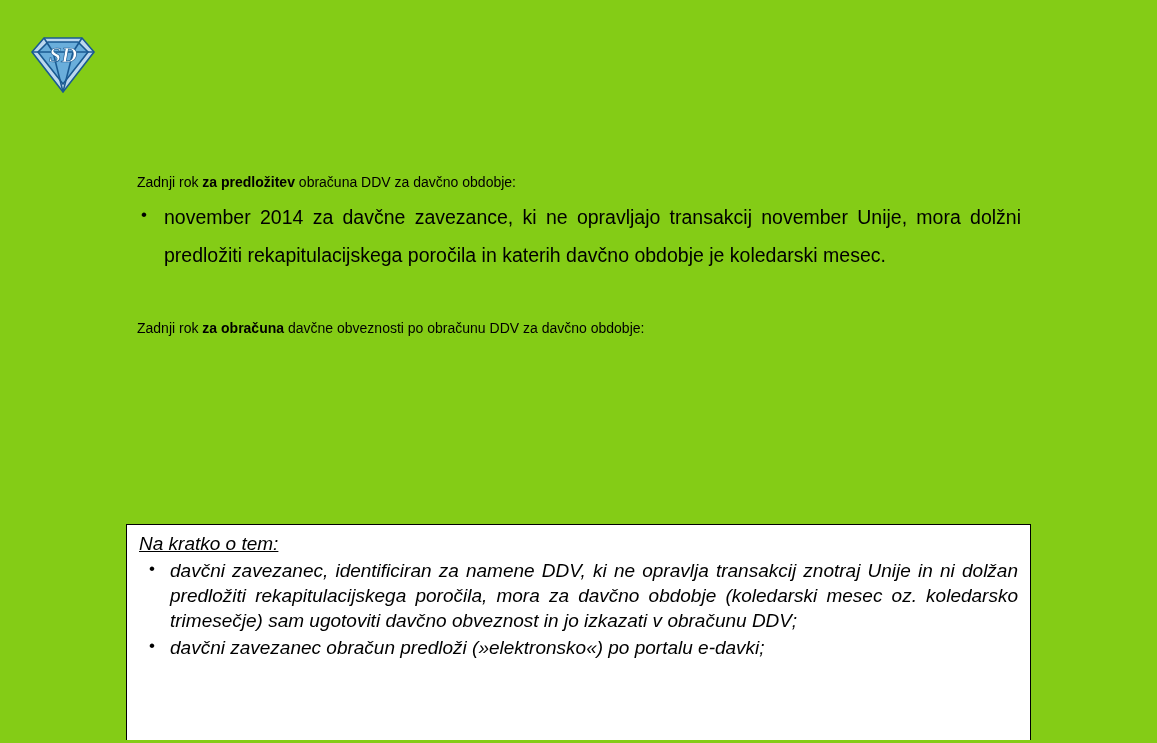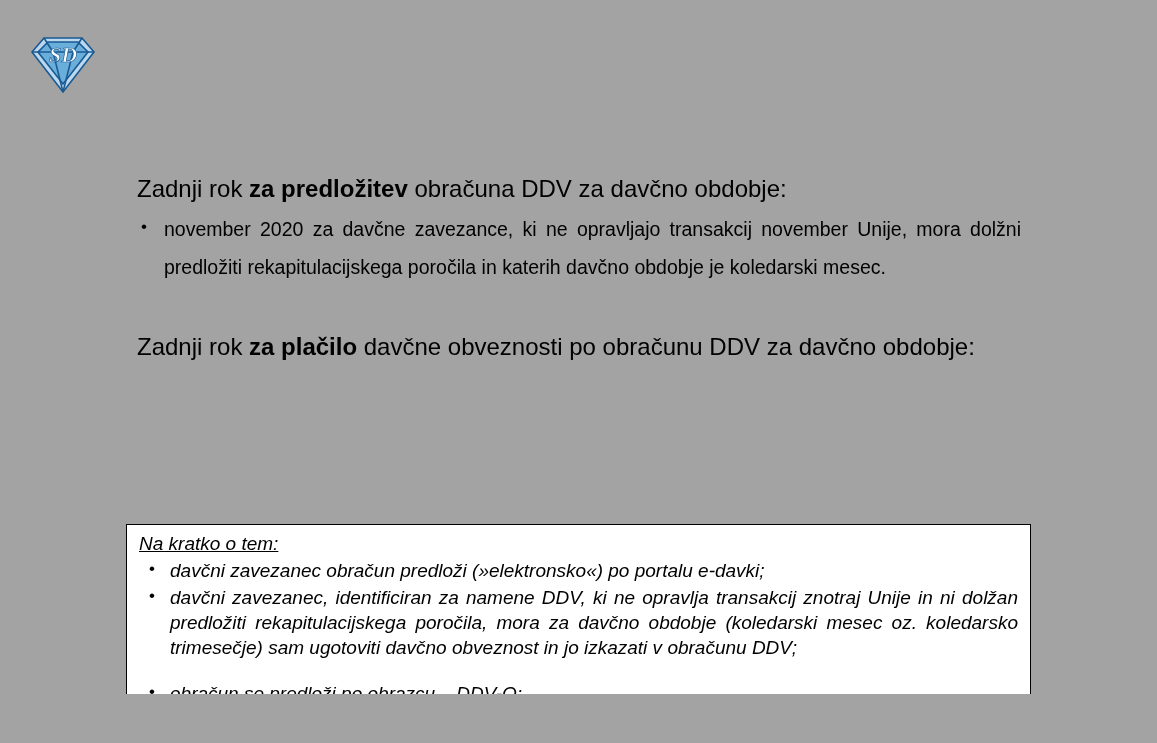--- a/index.html
+++ b/index.html
@@ -13,42 +13,42 @@
     font-family: "Liberation Sans", sans-serif;
     color: #000000;
     overflow: hidden;
     position: relative;
   }
 
   .page {
     position: relative;
     width: 1157px;
     height: 743px;
-    background: #a3a3a3;
+    background: #84cc16;
   }
 
   
   .logo {
     position: absolute;
     left: 26px;
     top: 32px;
     width: 74px;
     height: 64px;
   }
 
   
   .doc {
     position: absolute;
     left: 137px;
     top: 174px;
     width: 884px;
   }
 
   .para {
-    font-size: 24px;
+    font-size: 14px;
     line-height: 1.25;
     margin: 0 0 6px 0;
     text-align: justify;
   }
   .para .b { font-weight: bold; }
 
   ul.bullets {
     list-style: none;
     margin: 0;
     padding: 0;
@@ -71,21 +71,21 @@
   ul.bullets > li .u { }
 
   .gap-lg { height: 46px; }
 
   
   .summary-box {
     position: absolute;
     left: 126px;
     top: 524px;
     width: 905px;
-    height: 170px;
+    height: 216px;
     border: 1.6px solid #000000;
     border-bottom: none;
     box-sizing: border-box;
     overflow: hidden;
     background: #ffffff;
   }
   .summary-inner {
     padding: 7px 12px 0 12px;
   }
   .summary-title {
@@ -140,37 +140,36 @@
   </div>
 
   <div class="doc">
 
     <p class="para">
       <span>Zadnji rok </span><span class="b">za predložitev</span><span> obračuna DDV za davčno obdobje:</span>
     </p>
 
     <ul class="bullets">
       <li>
-        <span>november 2020 za davčne zavezance, ki </span><span class="u">ne</span><span> opravljajo transakcij november Unije, </span><span class="u">mora</span><span> dolžni predložiti rekapitulacijskega poročila in katerih davčno obdobje je koledarski mesec.</span>
+        <span>november 2014 za davčne zavezance, ki </span><span class="u">ne</span><span> opravljajo transakcij november Unije, </span><span class="u">mora</span><span> dolžni predložiti rekapitulacijskega poročila in katerih davčno obdobje je koledarski mesec.</span>
       </li>
     </ul>
 
     <div class="gap-lg"></div>
 
     <p class="para">
-      <span>Zadnji rok </span><span class="b">za plačilo</span><span> davčne obveznosti po obračunu DDV za davčno obdobje:</span>
+      <span>Zadnji rok </span><span class="b">za obračuna</span><span> davčne obveznosti po obračunu DDV za davčno obdobje:</span>
     </p>
 
 
   </div>
 
   <div class="summary-box">
     <div class="summary-inner">
       <div class="summary-title">Na kratko o tem:</div>
       <ul class="summary-list">
+        <li>davčni zavezanec, identificiran za namene DDV, ki ne opravlja transakcij znotraj Unije in ni dolžan predložiti rekapitulacijskega poročila, mora za davčno obdobje (koledarski mesec oz. koledarsko trimesečje) sam ugotoviti davčno obveznost in jo izkazati v obračunu DDV;</li>
         <li>davčni zavezanec obračun predloži (»elektronsko«) po portalu e-davki;</li>
-        <li>davčni zavezanec, identificiran za namene DDV, ki ne opravlja transakcij znotraj Unije in ni dolžan predložiti rekapitulacijskega poročila, mora za davčno obdobje (koledarski mesec oz. koledarsko trimesečje) sam ugotoviti davčno obveznost in jo izkazati v obračunu DDV;</li>
-        <li class="spaced">obračun se predloži po obrazcu – DDV-O;</li>
       </ul>
     </div>
   </div>
 
 </div>
 
 </body></html>

